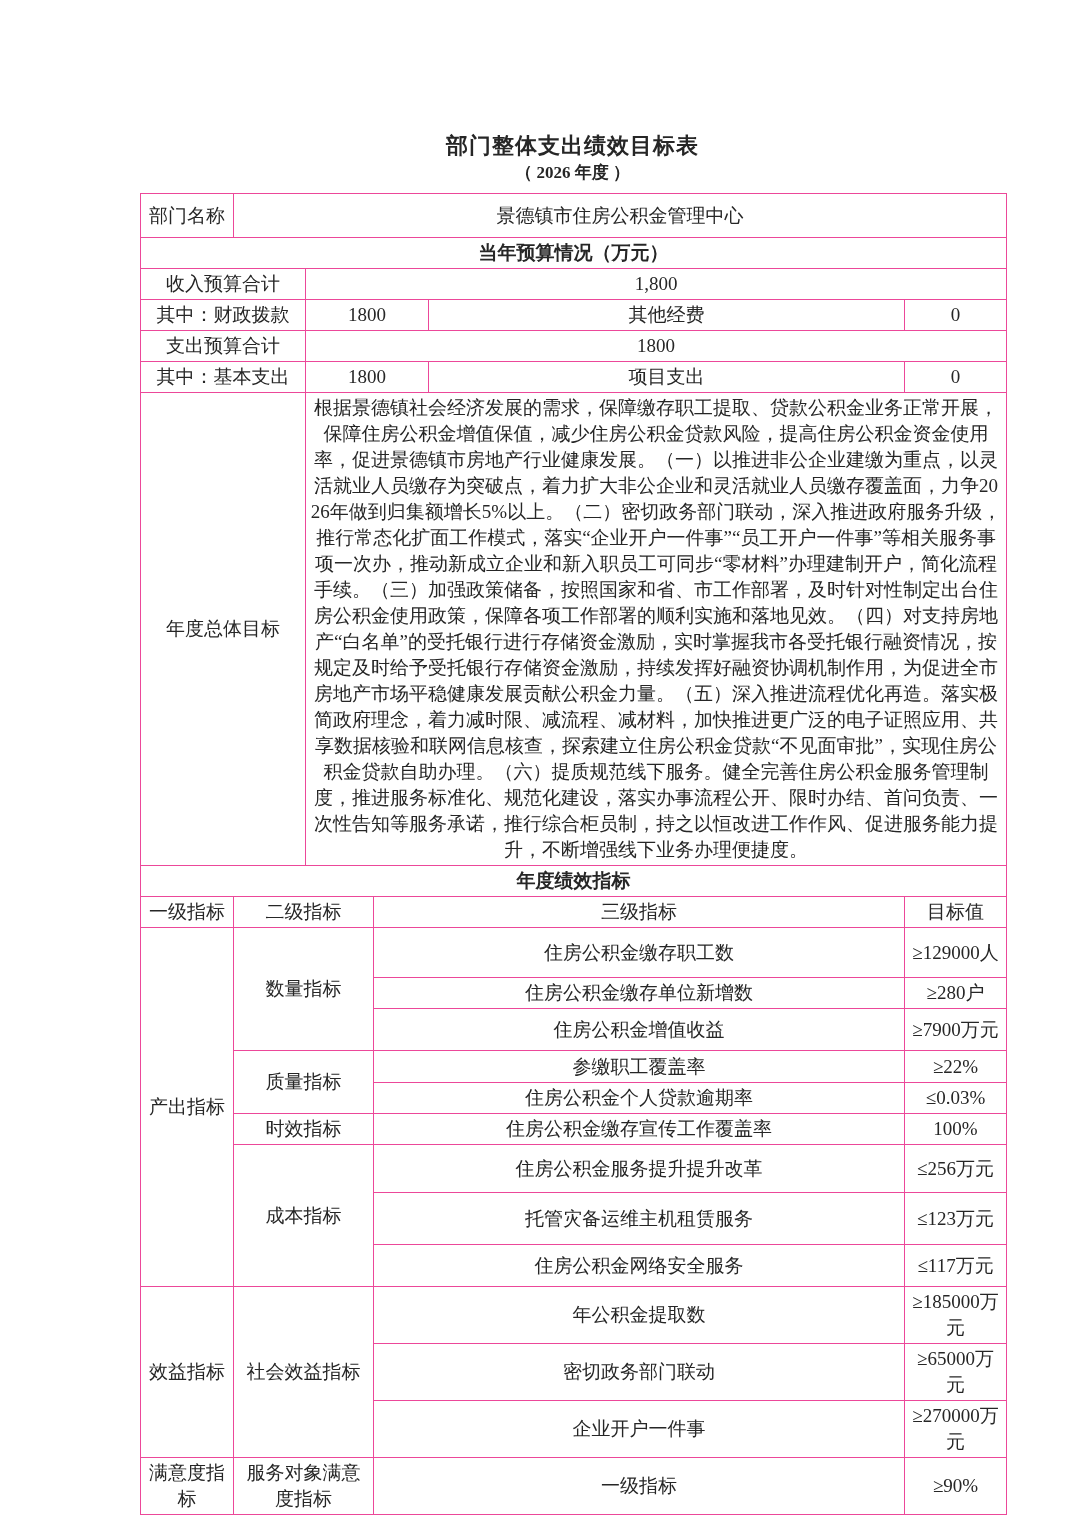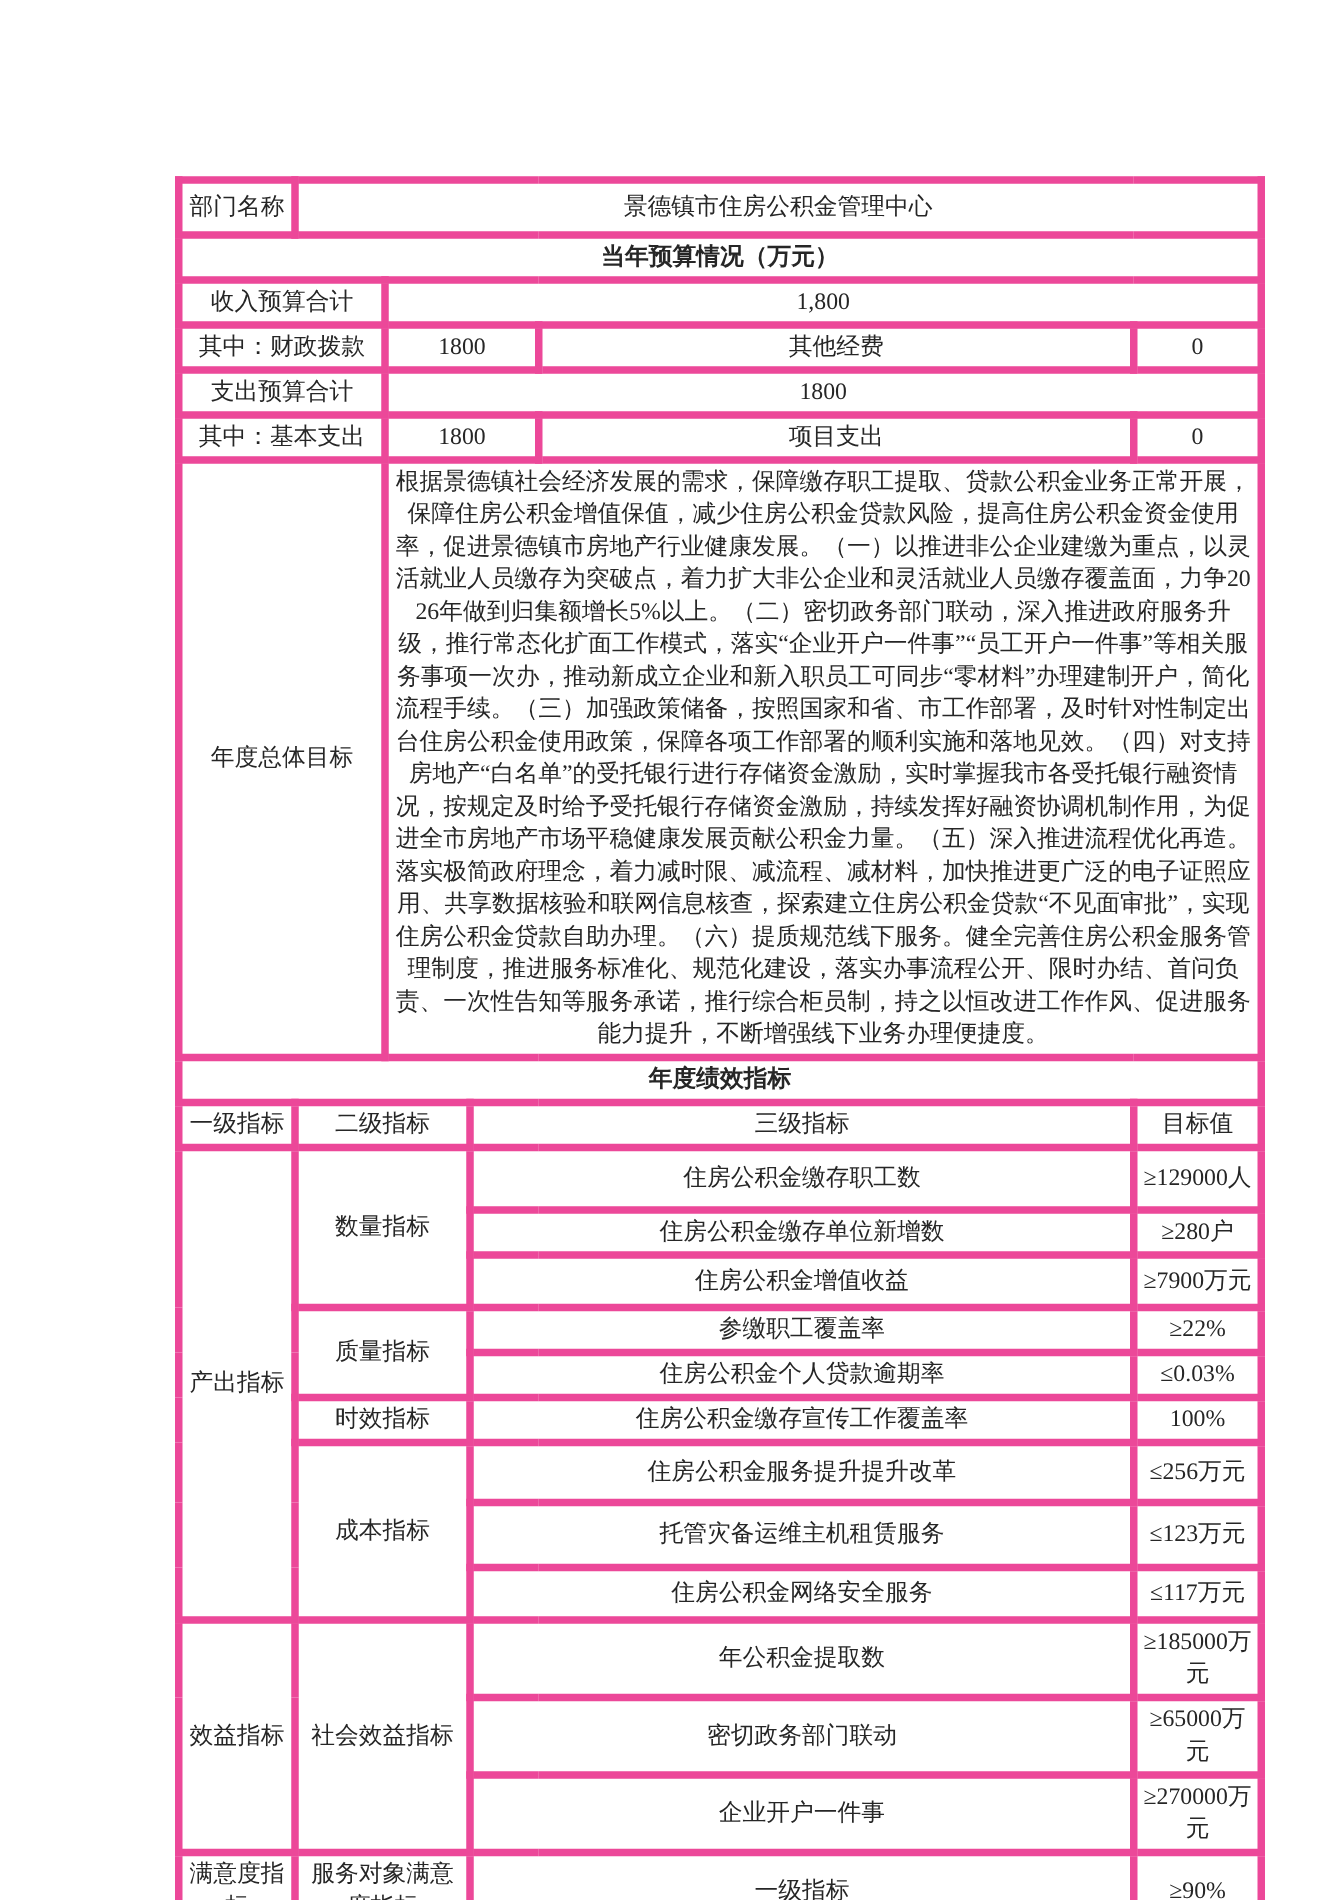--- a/index.html
+++ b/index.html
@@ -30,21 +30,21 @@
     width: 865px; margin-left: 140px;
   }
   table.main {
     border-collapse: collapse;
     table-layout: fixed;
     width: 866px;
     margin-left: 140px;
     margin-top: 8px;
   }
   table.main td {
-    border: 6px solid #ec4899;
+    border: 1px solid #ec4899;
     font-size: 19px;
     line-height: 26px;
     text-align: center;
     vertical-align: middle;
     padding: 2px 4px;
     word-break: break-all;
     overflow: hidden;
   }
   td.sect {
     font-family: "Liberation Sans", "DejaVu Sans", sans-serif;
@@ -76,20 +76,22 @@
     text-align: left;
     padding-left: 12px;
     font-size: 18px;
   }
   td.budget-num { font-size: 18px; }
 </style>
 </head>
 <body>
 
 <div class="page">
+  <div class="doc-title">部门整体支出绩效目标表</div>
+  <div class="doc-subtitle">（ 2026 年度 ）</div>
 
   <table class="main">
     <colgroup>
       <col style="width:93px">
         <col style="width:72px">
         <col style="width:68px">
       <col style="width:55px">
         <col style="width:476px">
         <col style="width:102px">
     </colgroup>

